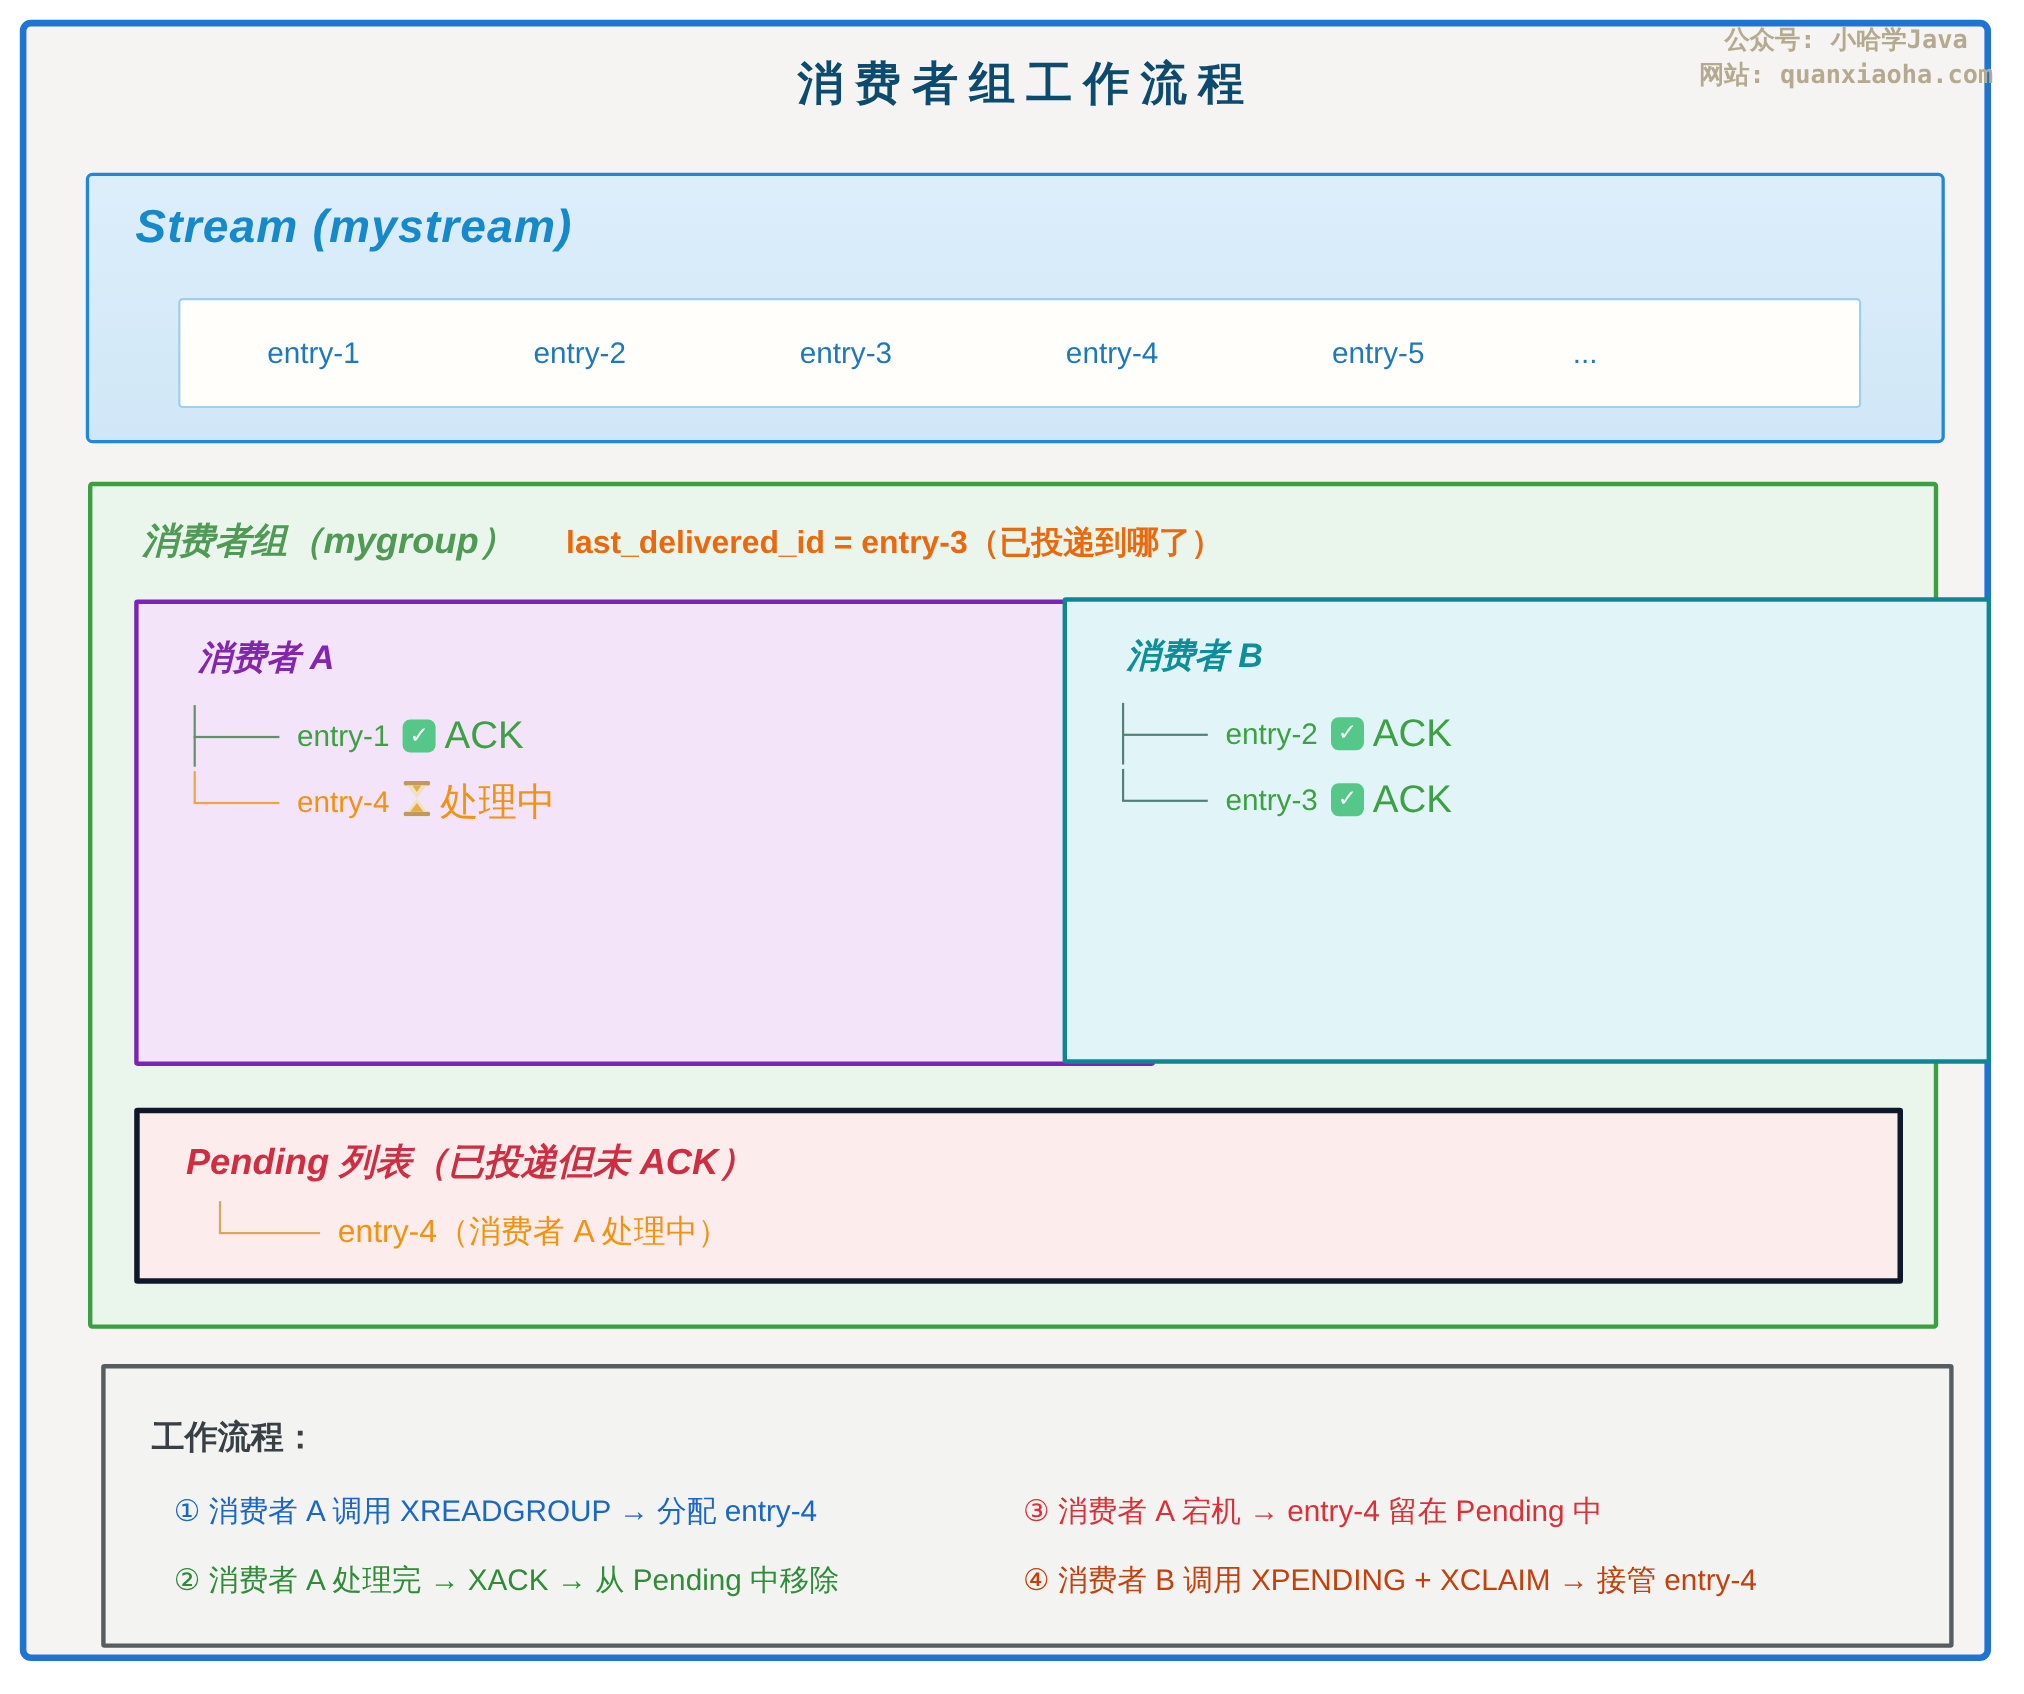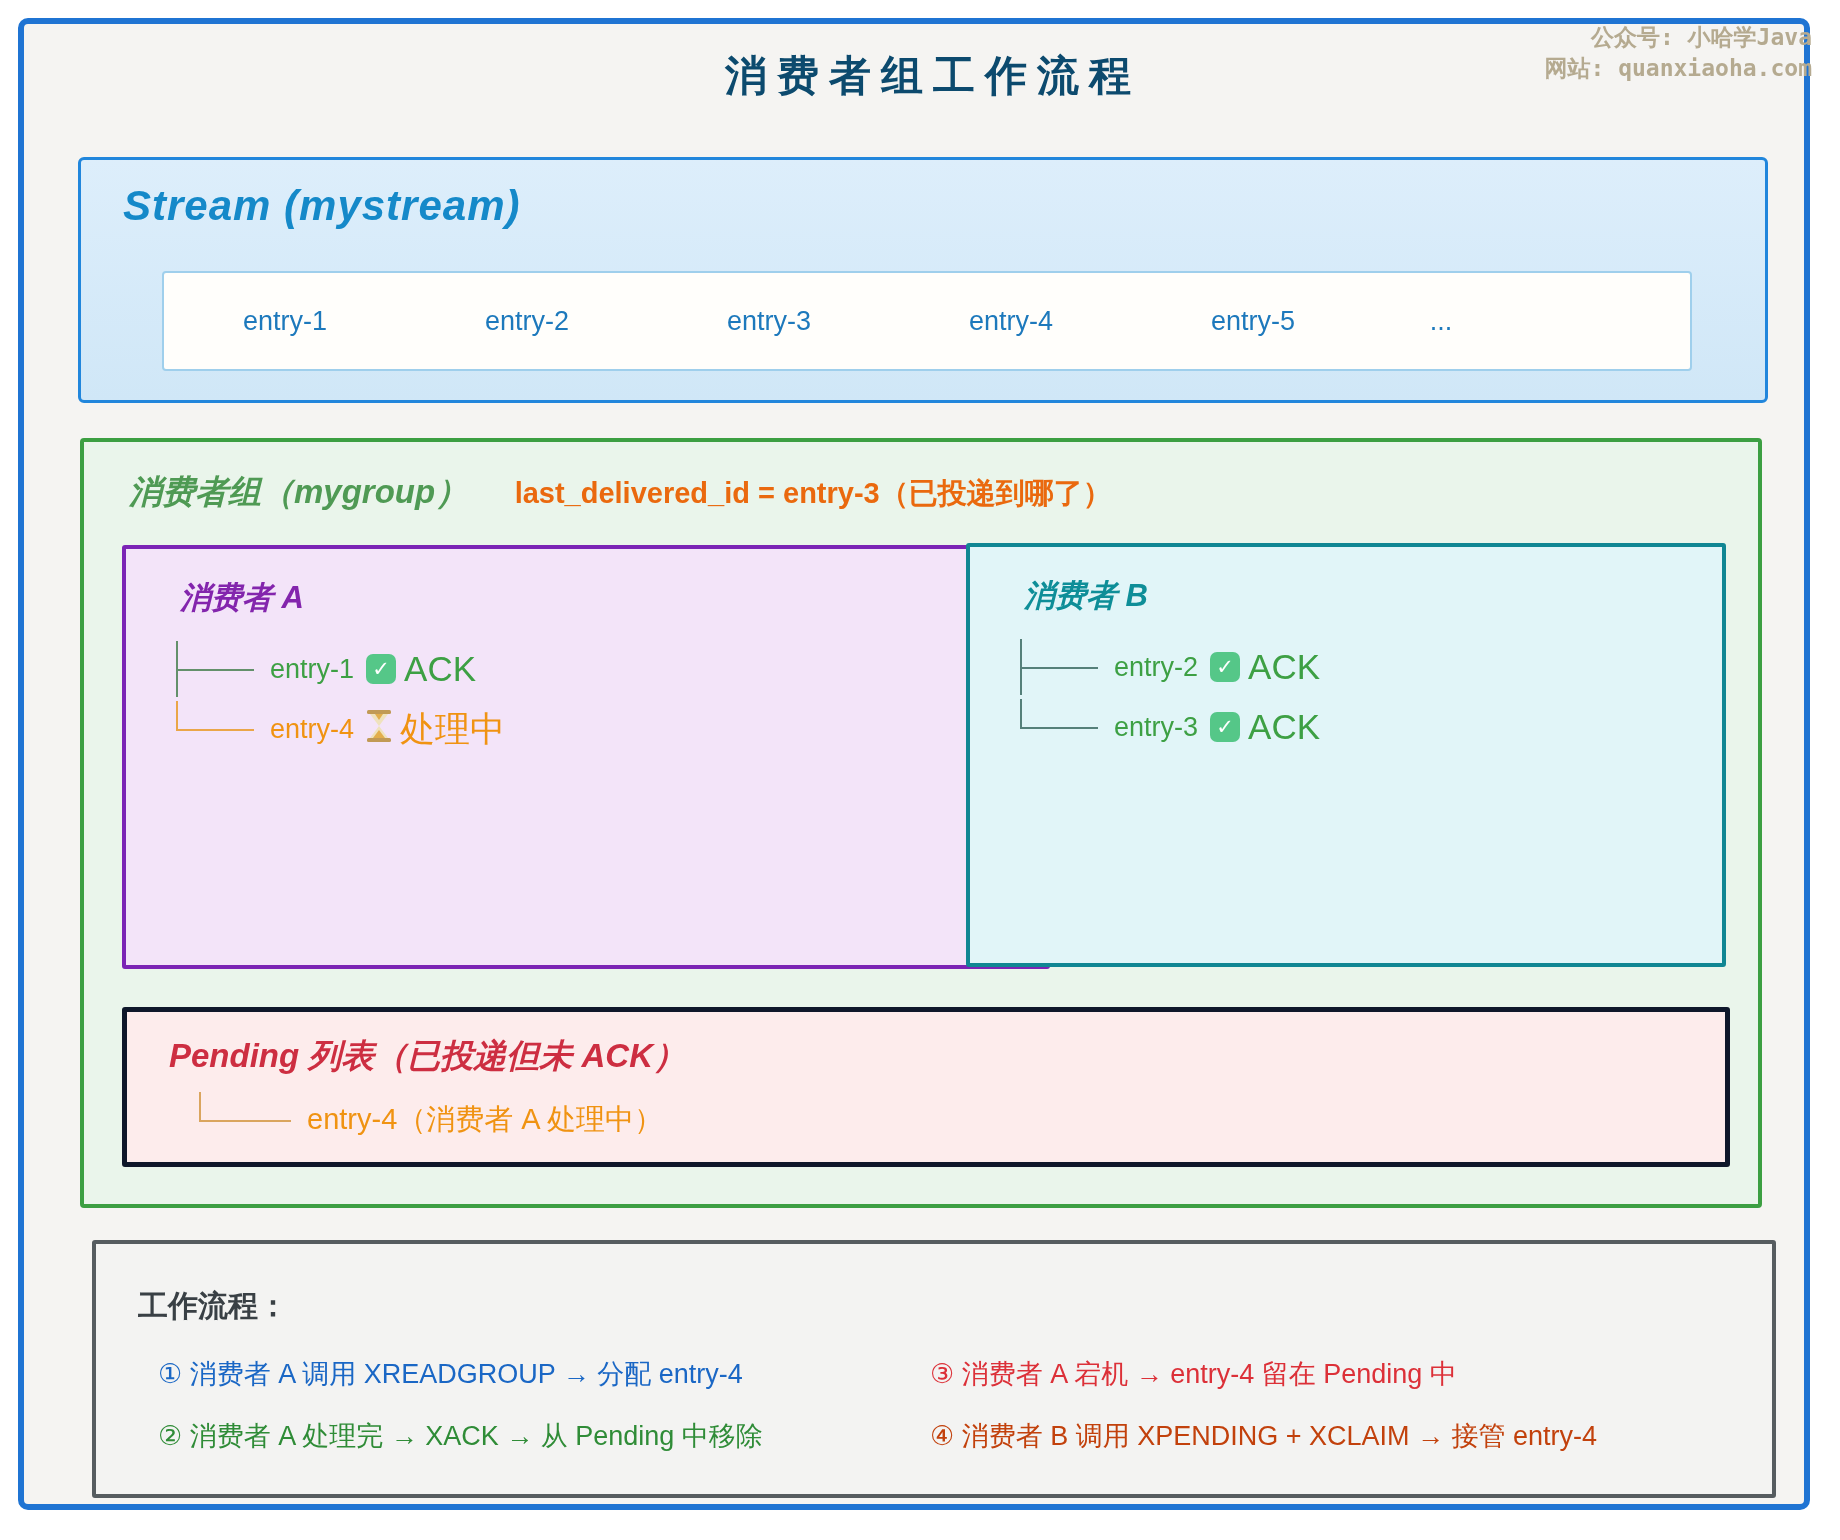--- a/index.html
+++ b/index.html
@@ -5,21 +5,21 @@
   html,body{margin:0;padding:0;background:#ffffff;}
   .canvas{
     position:relative;width:1840px;height:1540px;overflow:hidden;
     font-family:"Liberation Sans","DejaVu Sans",sans-serif;background:#ffffff;
   }
   .frame{
     position:absolute;left:18px;top:18px;width:1792px;height:1492px;
     border:6px solid #1f74d3;border-radius:10px;background:#f5f4f2;box-sizing:border-box;
   }
   .watermark{
-    position:absolute;top:22px;right:28px;text-align:right;
+    position:absolute;top:22px;right:28px;text-align:center;
     color:#b5aa90;font-size:23px;line-height:31px;font-weight:bold;
     font-family:"DejaVu Sans Mono","DejaVu Sans",monospace;
   }
   .page-title{
     position:absolute;top:48px;left:0;width:100%;text-align:center;
     color:#0c4a6e;font-size:42px;font-weight:bold;letter-spacing:10px;padding-left:13px;
   }
   
   .stream-box{
     position:absolute;left:78px;top:157px;width:1690px;height:246px;box-sizing:border-box;
@@ -40,21 +40,21 @@
   
   .group-box{
     position:absolute;left:80px;top:438px;width:1682px;height:770px;box-sizing:border-box;
     border:4px solid #3c9f42;border-radius:4px;background:#eaf5eb;
   }
   .group-header{position:absolute;left:45px;top:28px;white-space:nowrap;}
   .group-label{color:#4f9a54;font-size:33px;font-weight:bold;font-style:italic;}
   .group-last-delivered{color:#ea690e;font-size:29px;margin-left:42px;font-weight:bold;}
   .consumer-box{position:absolute;top:103px;height:424px;box-sizing:border-box;border-radius:3px;}
   .consumer-a{left:38px;width:928px;border:4px solid #7b24b5;background:#f3e4f9;}
-  .consumer-b{left:882px;top:101px;width:760px;border:4px solid #108693;background:#e1f5f8;}
+  .consumer-b{left:882px;top:101px;width:844px;border:4px solid #108693;background:#e1f5f8;}
   .consumer-title{position:absolute;left:54px;top:28px;font-size:31px;font-weight:bold;font-style:italic;}
   .consumer-a .consumer-title{color:#8325ad;}
   .consumer-b .consumer-title{color:#0e8e98;}
   .tree-line{position:absolute;left:50px;white-space:nowrap;font-size:27px;display:flex;align-items:center;height:40px;}
   .tree-line.l1{top:100px;}
   .tree-line.l2{top:160px;}
   
   .branch{position:relative;display:inline-block;width:78px;height:38px;margin-right:16px;flex:none;}
   .branch::after{content:'';position:absolute;left:0;top:50%;width:100%;height:2px;background:currentColor;}
   .branch.tee::before{content:'';position:absolute;left:0;top:-9px;height:56px;width:2px;background:currentColor;}

